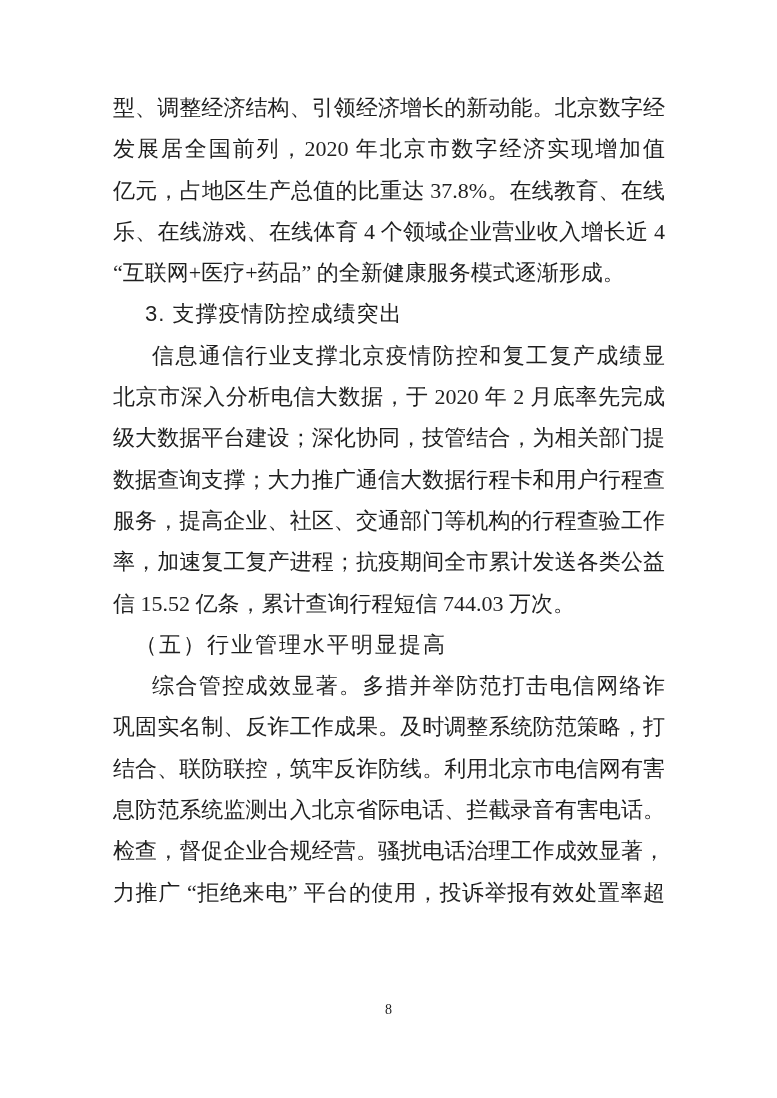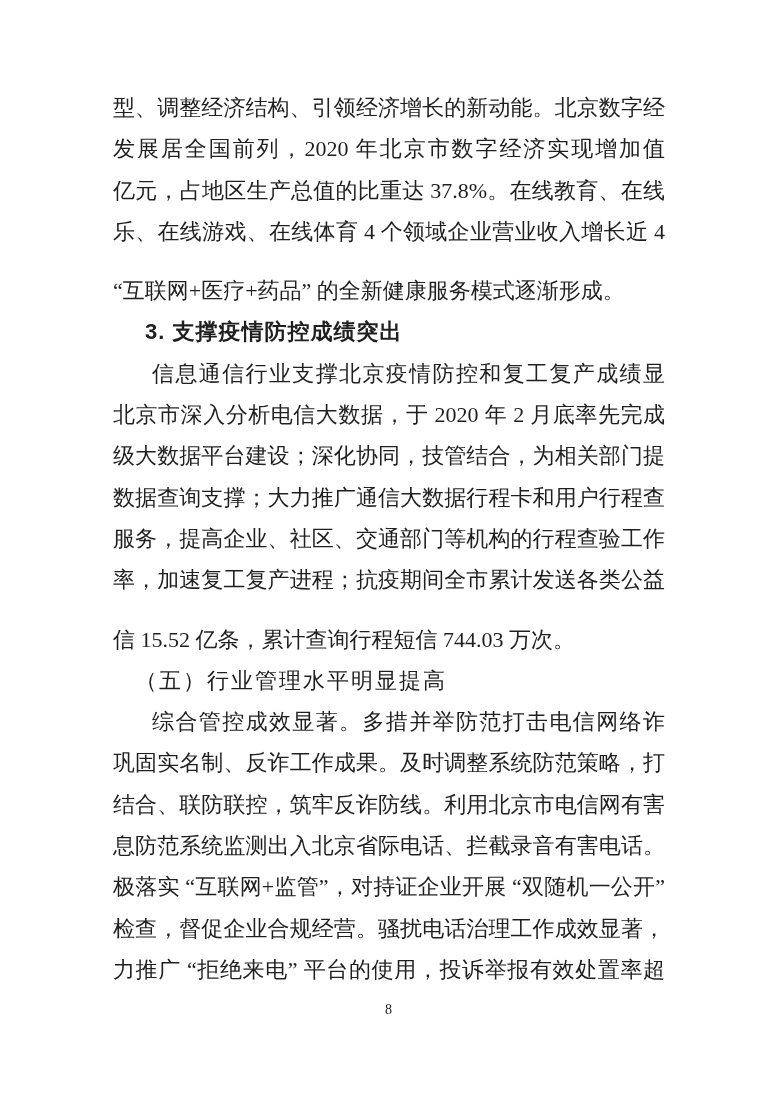--- a/index.html
+++ b/index.html
@@ -26,28 +26,27 @@
     font-size: 22px;
     line-height: 41.3px;
     height: 41.3px;
     text-align: justify;
     text-align-last: justify;
     overflow: hidden;
   }
   .line.end {
     text-align: right;
     text-align-last: left;
-    margin-top: 18px;
   }
   .line.indent {
     text-indent: 39px;
   }
   .line.h-bold {
     font-family: "Liberation Sans", "DejaVu Sans", sans-serif;
-    font-weight: bold;
+    font-weight: normal;
     padding-left: 32px;
     text-align: left;
     text-align-last: left;
     letter-spacing: 1px;
   }
   .line.h-kai {
     padding-left: 22px;
     text-align: right;
     text-align-last: left;
     letter-spacing: 2px;
@@ -79,18 +78,17 @@
     <div class="line">级大数据平台建设；深化协同，技管结合，为相关部门提供</div>
     <div class="line">数据查询支撑；大力推广通信大数据行程卡和用户行程查询</div>
     <div class="line">服务，提高企业、社区、交通部门等机构的行程查验工作效</div>
     <div class="line">率，加速复工复产进程；抗疫期间全市累计发送各类公益短</div>
     <div class="line end">信 15.52 亿条，累计查询行程短信 744.03 万次。</div>
     <div class="line h-kai">（五）行业管理水平明显提高</div>
     <div class="line indent">综合管控成效显著。多措并举防范打击电信网络诈骗，</div>
     <div class="line">巩固实名制、反诈工作成果。及时调整系统防范策略，打防</div>
     <div class="line">结合、联防联控，筑牢反诈防线。利用北京市电信网有害信</div>
     <div class="line">息防范系统监测出入北京省际电话、拦截录音有害电话。积</div>
-    <div class="line">极落实 “互联网+监管”，对持证企业开展 “双随机一公开”</div>
     <div class="line">检查，督促企业合规经营。骚扰电话治理工作成效显著，大</div>
     <div class="line">力推广 “拒绝来电” 平台的使用，投诉举报有效处置率超过</div>
   </div>
   <div class="page-num">8</div>
 </div>
 
 </body></html>

